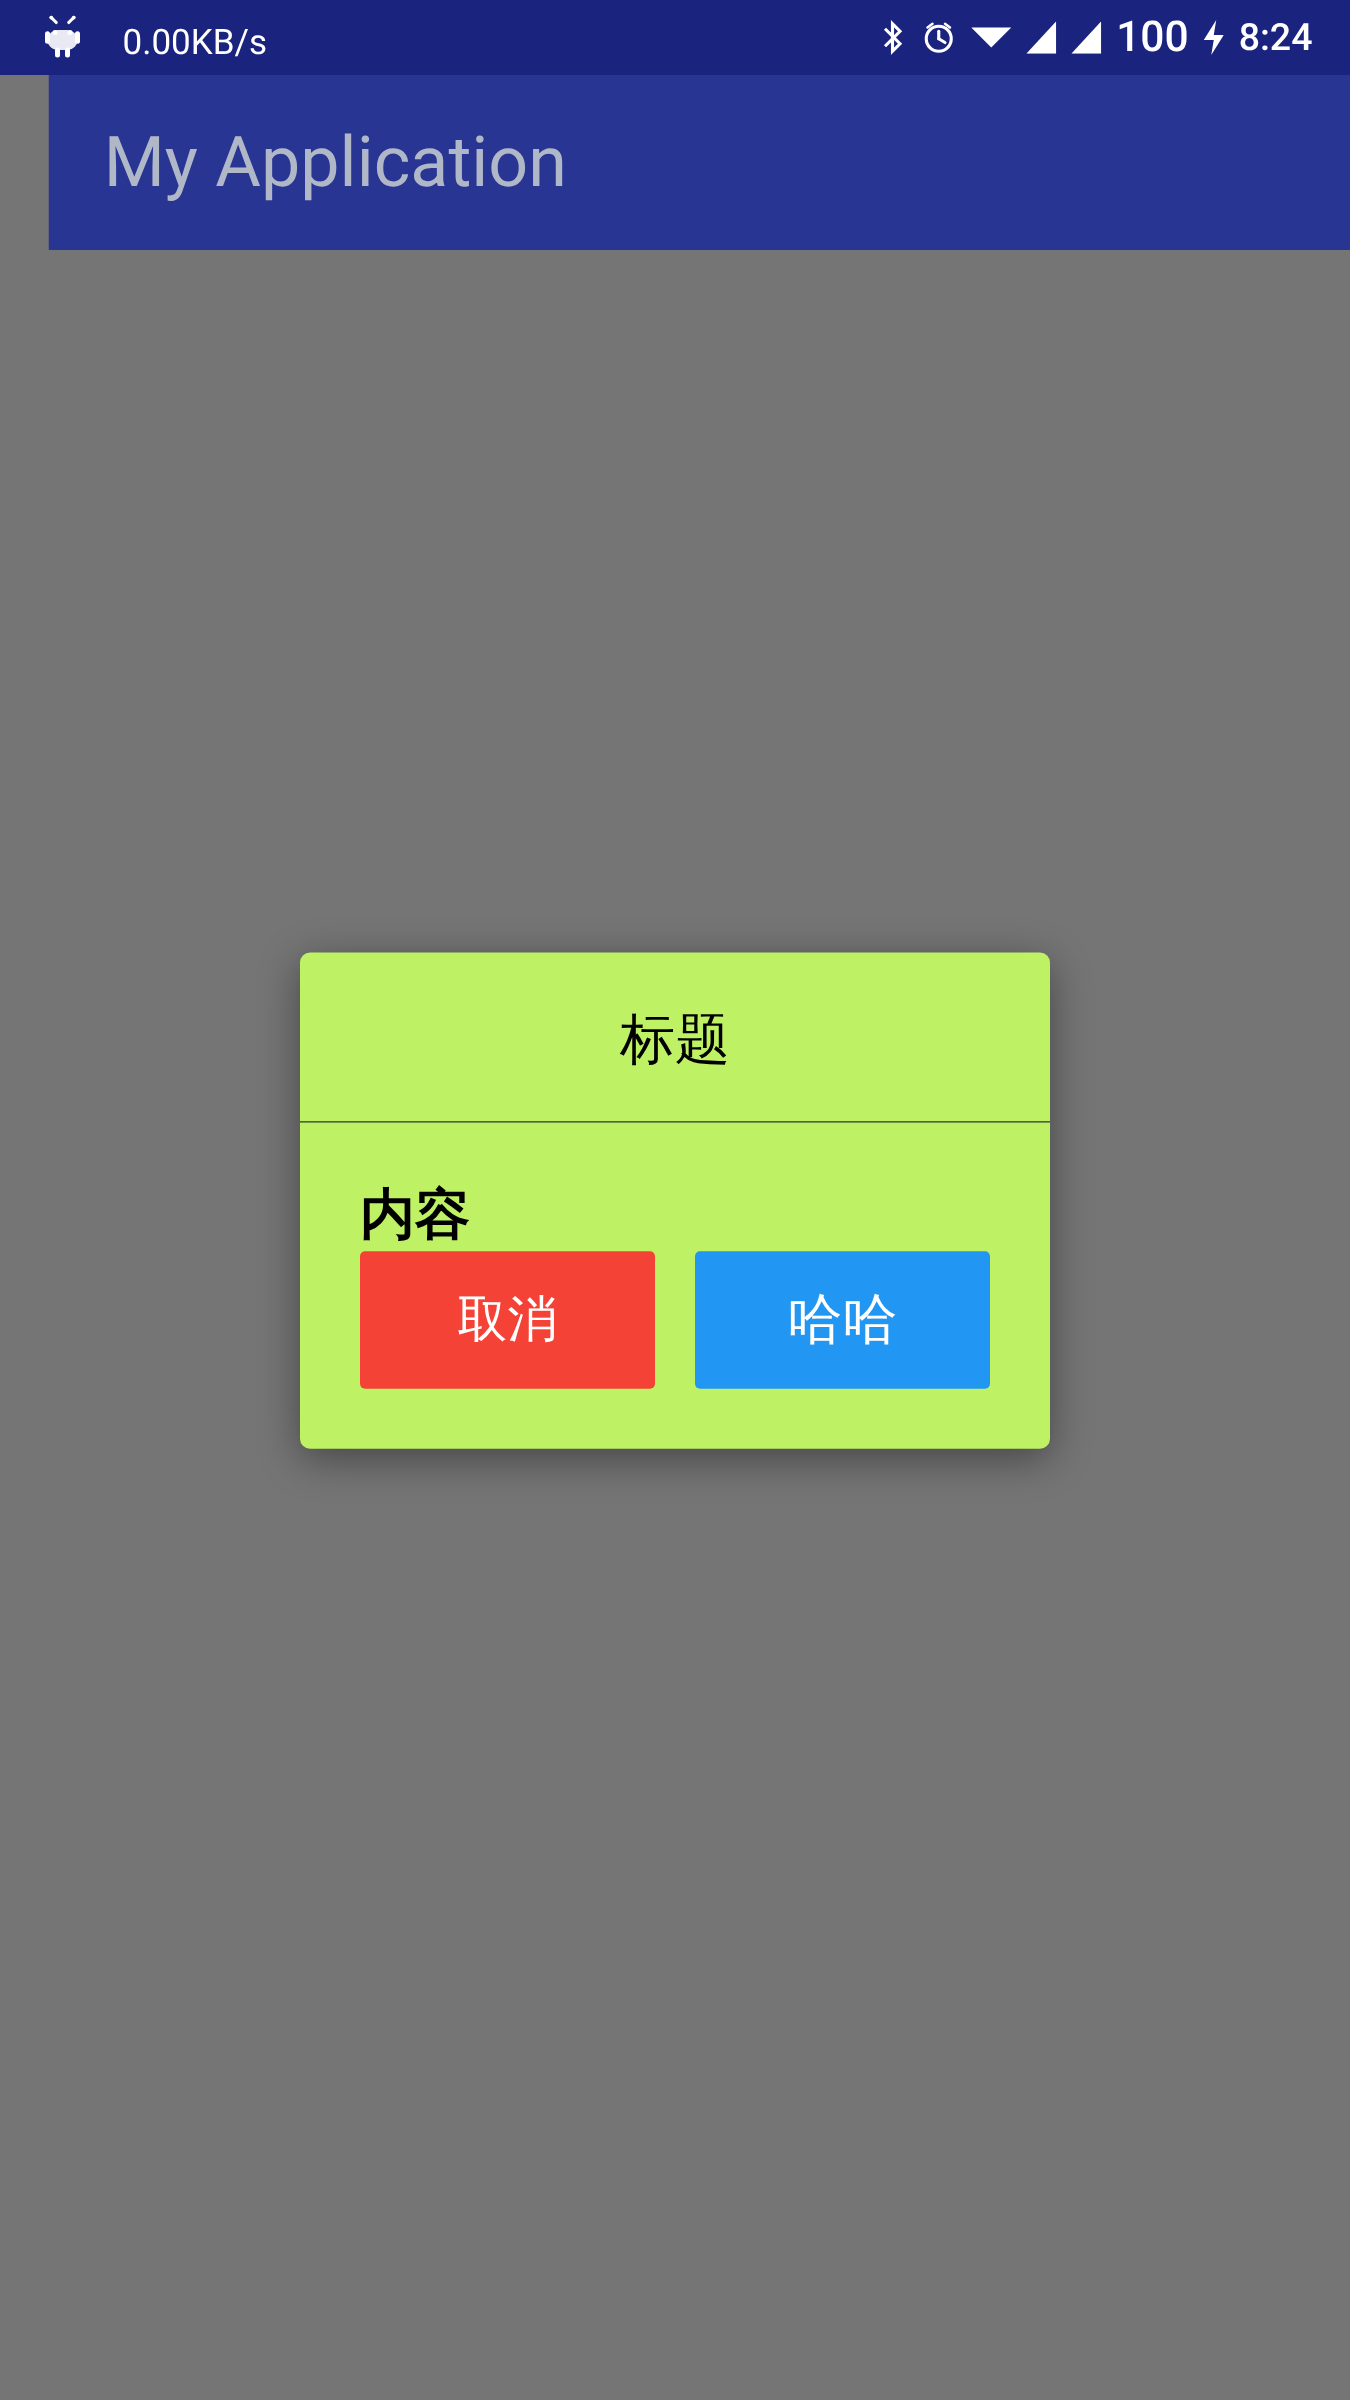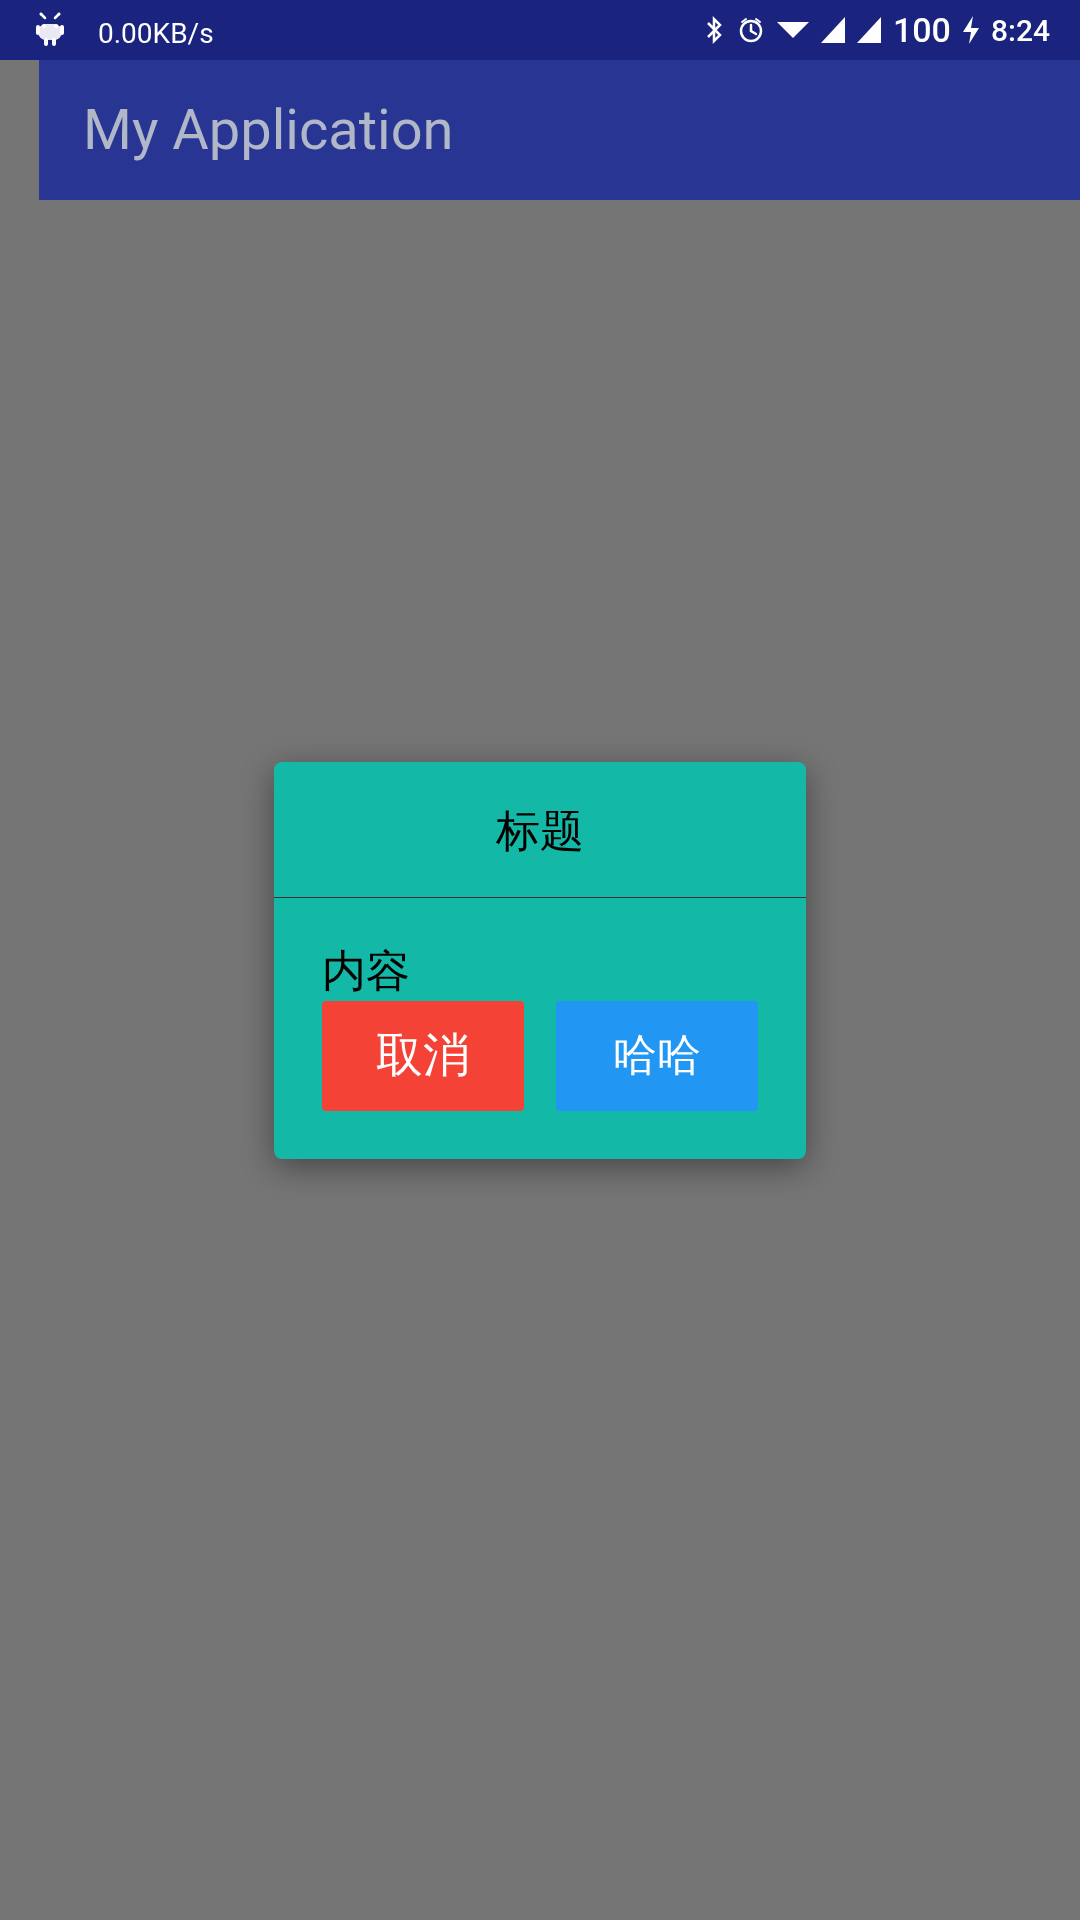--- a/index.html
+++ b/index.html
@@ -101,22 +101,22 @@
       left: 0;
       width: 100%;
       height: 100%;
       display: flex;
       align-items: center;
       justify-content: center;
       padding-bottom: 200px;
     }
 
     .dialog {
-      width: 532px;
-      background: #14b8a6;
+      width: 600px;
+      background: #bef264;
       border-radius: 8px;
       overflow: hidden;
       box-shadow: 0 8px 32px rgba(0,0,0,0.4);
     }
 
     .dialog-title-area {
       padding: 40px 48px 36px;
       border-bottom: 1px solid #333333;
       display: flex;
       align-items: center;
@@ -130,35 +130,35 @@
       text-align: center;
     }
 
     .dialog-body {
       padding: 44px 48px 48px;
     }
 
     .dialog-message {
       font-size: 44px;
       color: #000000;
-      font-weight: 400;
+      font-weight: 700;
     }
 
     .dialog-buttons {
       display: flex;
       gap: 32px;
     }
 
     .btn-cancel {
       flex: 1;
       height: 110px;
       background: #f44336;
       border: none;
       border-radius: 4px;
-      font-size: 47px;
+      font-size: 40px;
       color: #ffffff;
       font-weight: 500;
       cursor: pointer;
       display: flex;
       align-items: center;
       justify-content: center;
       font-family: Liberation Mono, monospace;
     }
 
     .btn-confirm {

